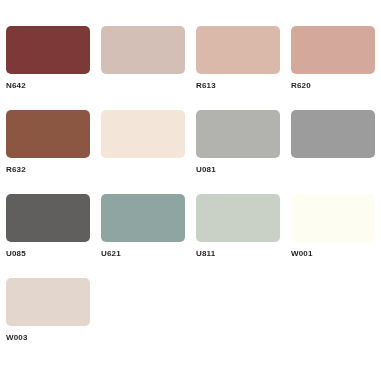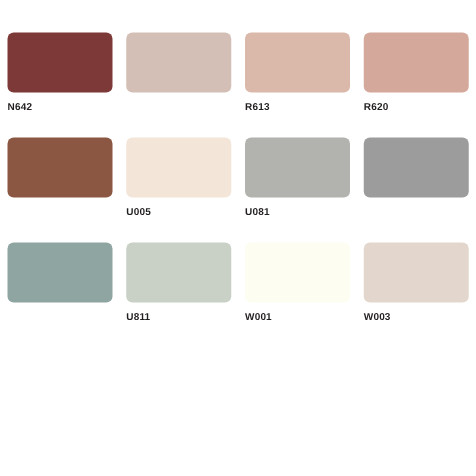--- a/index.html
+++ b/index.html
@@ -69,34 +69,39 @@
     <div class="swatch-cell">
       <span class="swatch-chip" style="background-color: rgb(218, 185, 171);"></span>
       <span class="swatch-label">R613</span>
     </div>
     <div class="swatch-cell">
       <span class="swatch-chip" style="background-color: rgb(213, 168, 156);"></span>
       <span class="swatch-label">R620</span>
     </div>
     <div class="swatch-cell">
       <span class="swatch-chip" style="background-color: rgb(140, 87, 66);"></span>
+      <span class="swatch-label">R632</span>
     </div>
     <div class="swatch-cell">
       <span class="swatch-chip" style="background-color: rgb(243, 229, 216);"></span>
-      <span class="swatch-label">U005</span>
     </div>
     <div class="swatch-cell">
       <span class="swatch-chip" style="background-color: rgb(178, 179, 175);"></span>
       <span class="swatch-label">U081</span>
     </div>
     <div class="swatch-cell">
       <span class="swatch-chip" style="background-color: rgb(156, 156, 156);"></span>
     </div>
     <div class="swatch-cell">
+      <span class="swatch-chip" style="background-color: rgb(96, 95, 94);"></span>
+      <span class="swatch-label">U085</span>
+    </div>
+    <div class="swatch-cell">
       <span class="swatch-chip" style="background-color: rgb(143, 165, 162);"></span>
+      <span class="swatch-label">U621</span>
     </div>
     <div class="swatch-cell">
       <span class="swatch-chip" style="background-color: rgb(201, 209, 198);"></span>
       <span class="swatch-label">U811</span>
     </div>
     <div class="swatch-cell">
       <span class="swatch-chip" style="background-color: rgb(253, 253, 241);"></span>
       <span class="swatch-label">W001</span>
     </div>
     <div class="swatch-cell">

